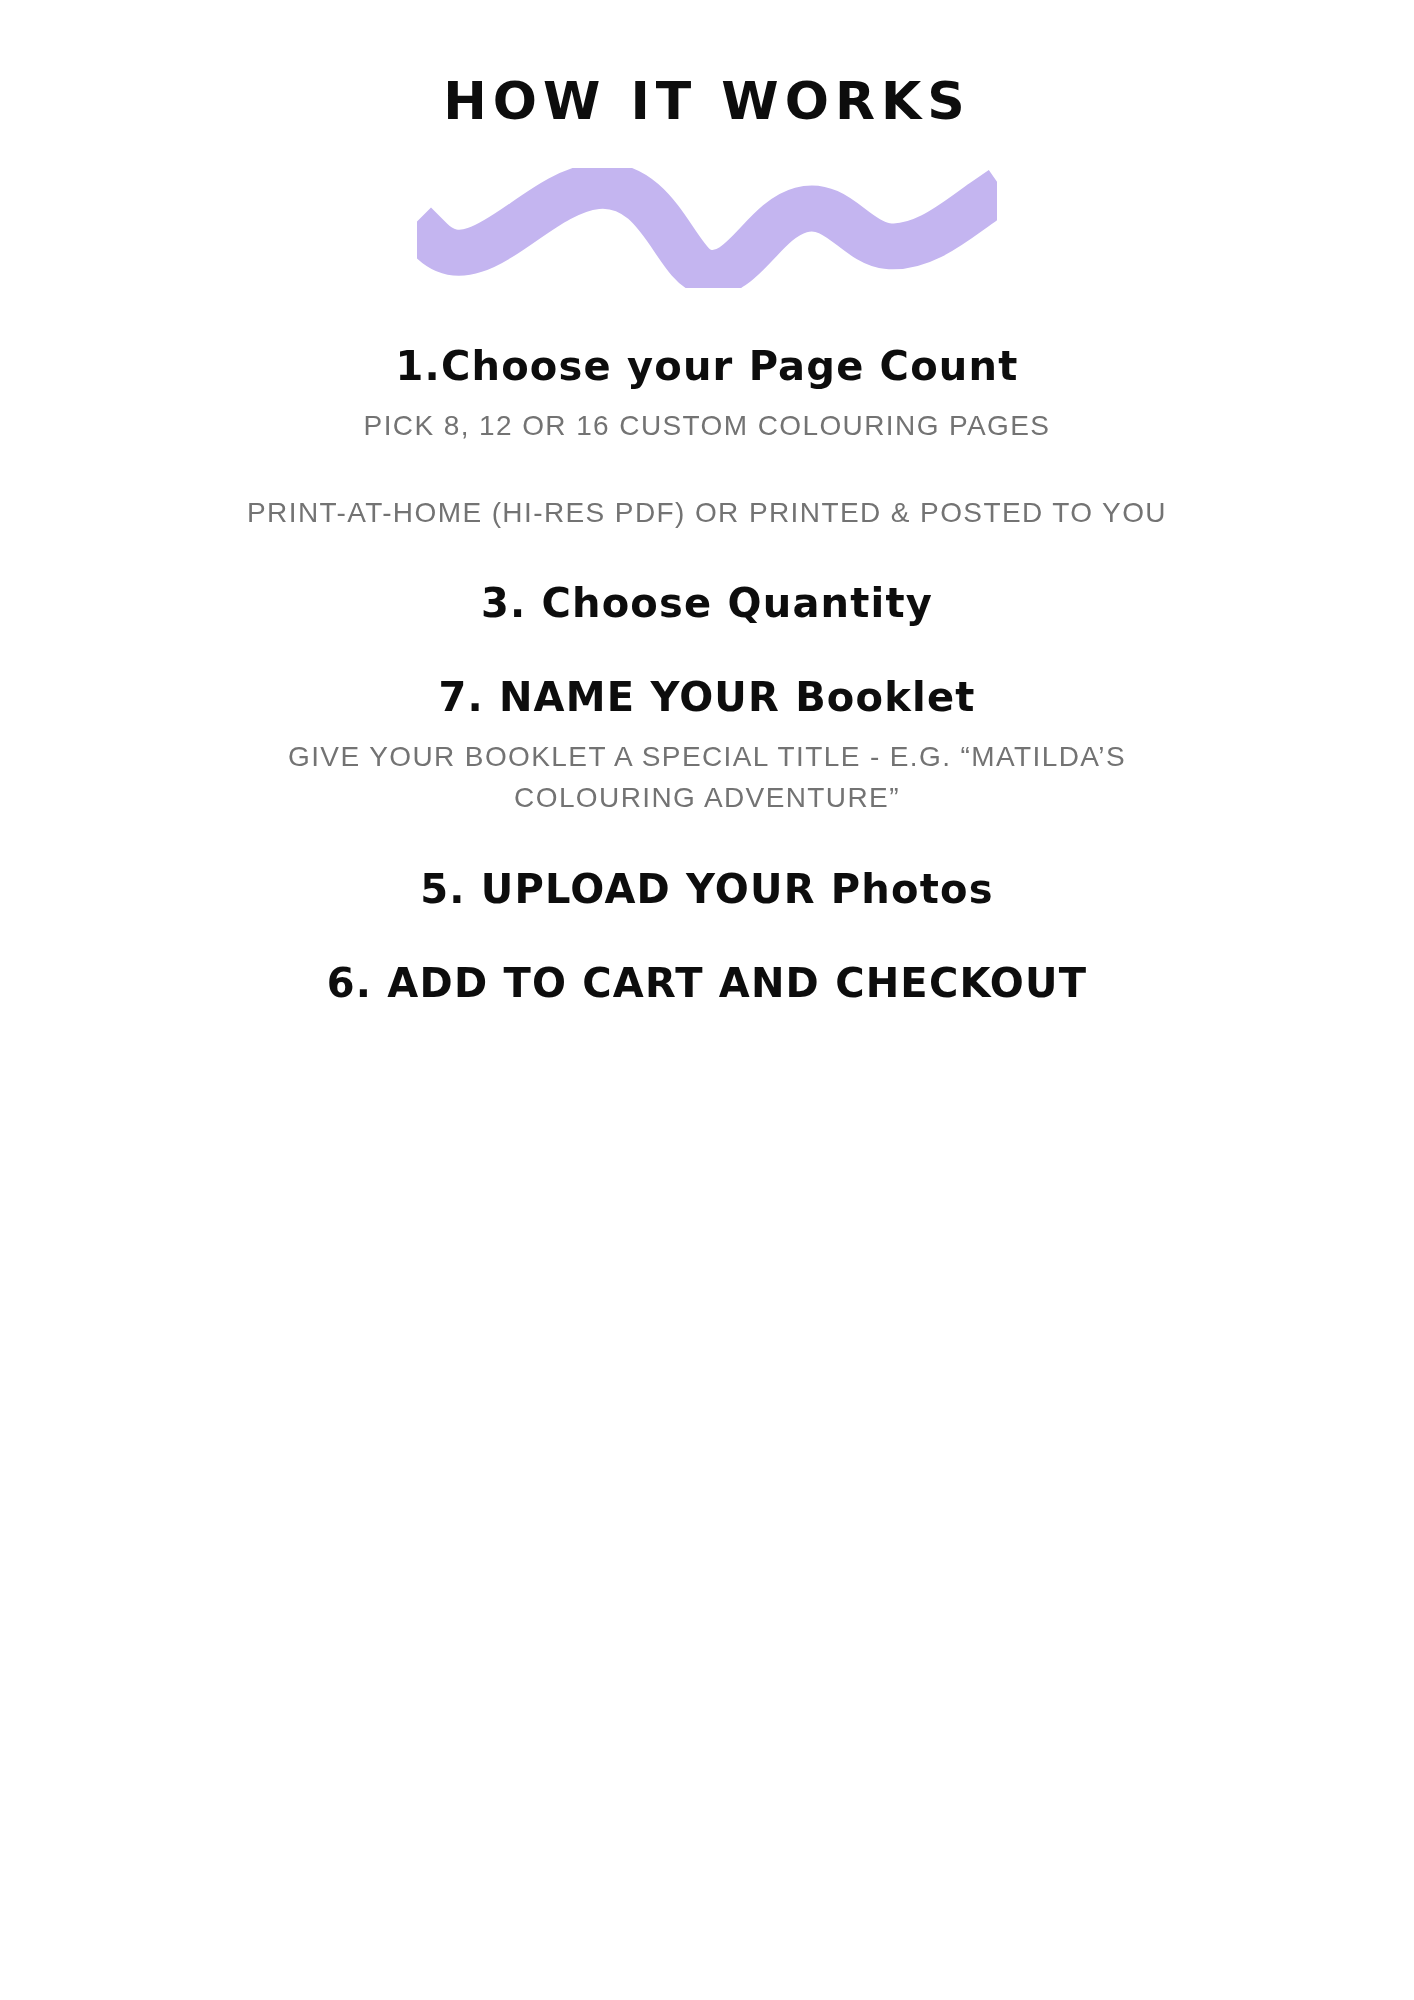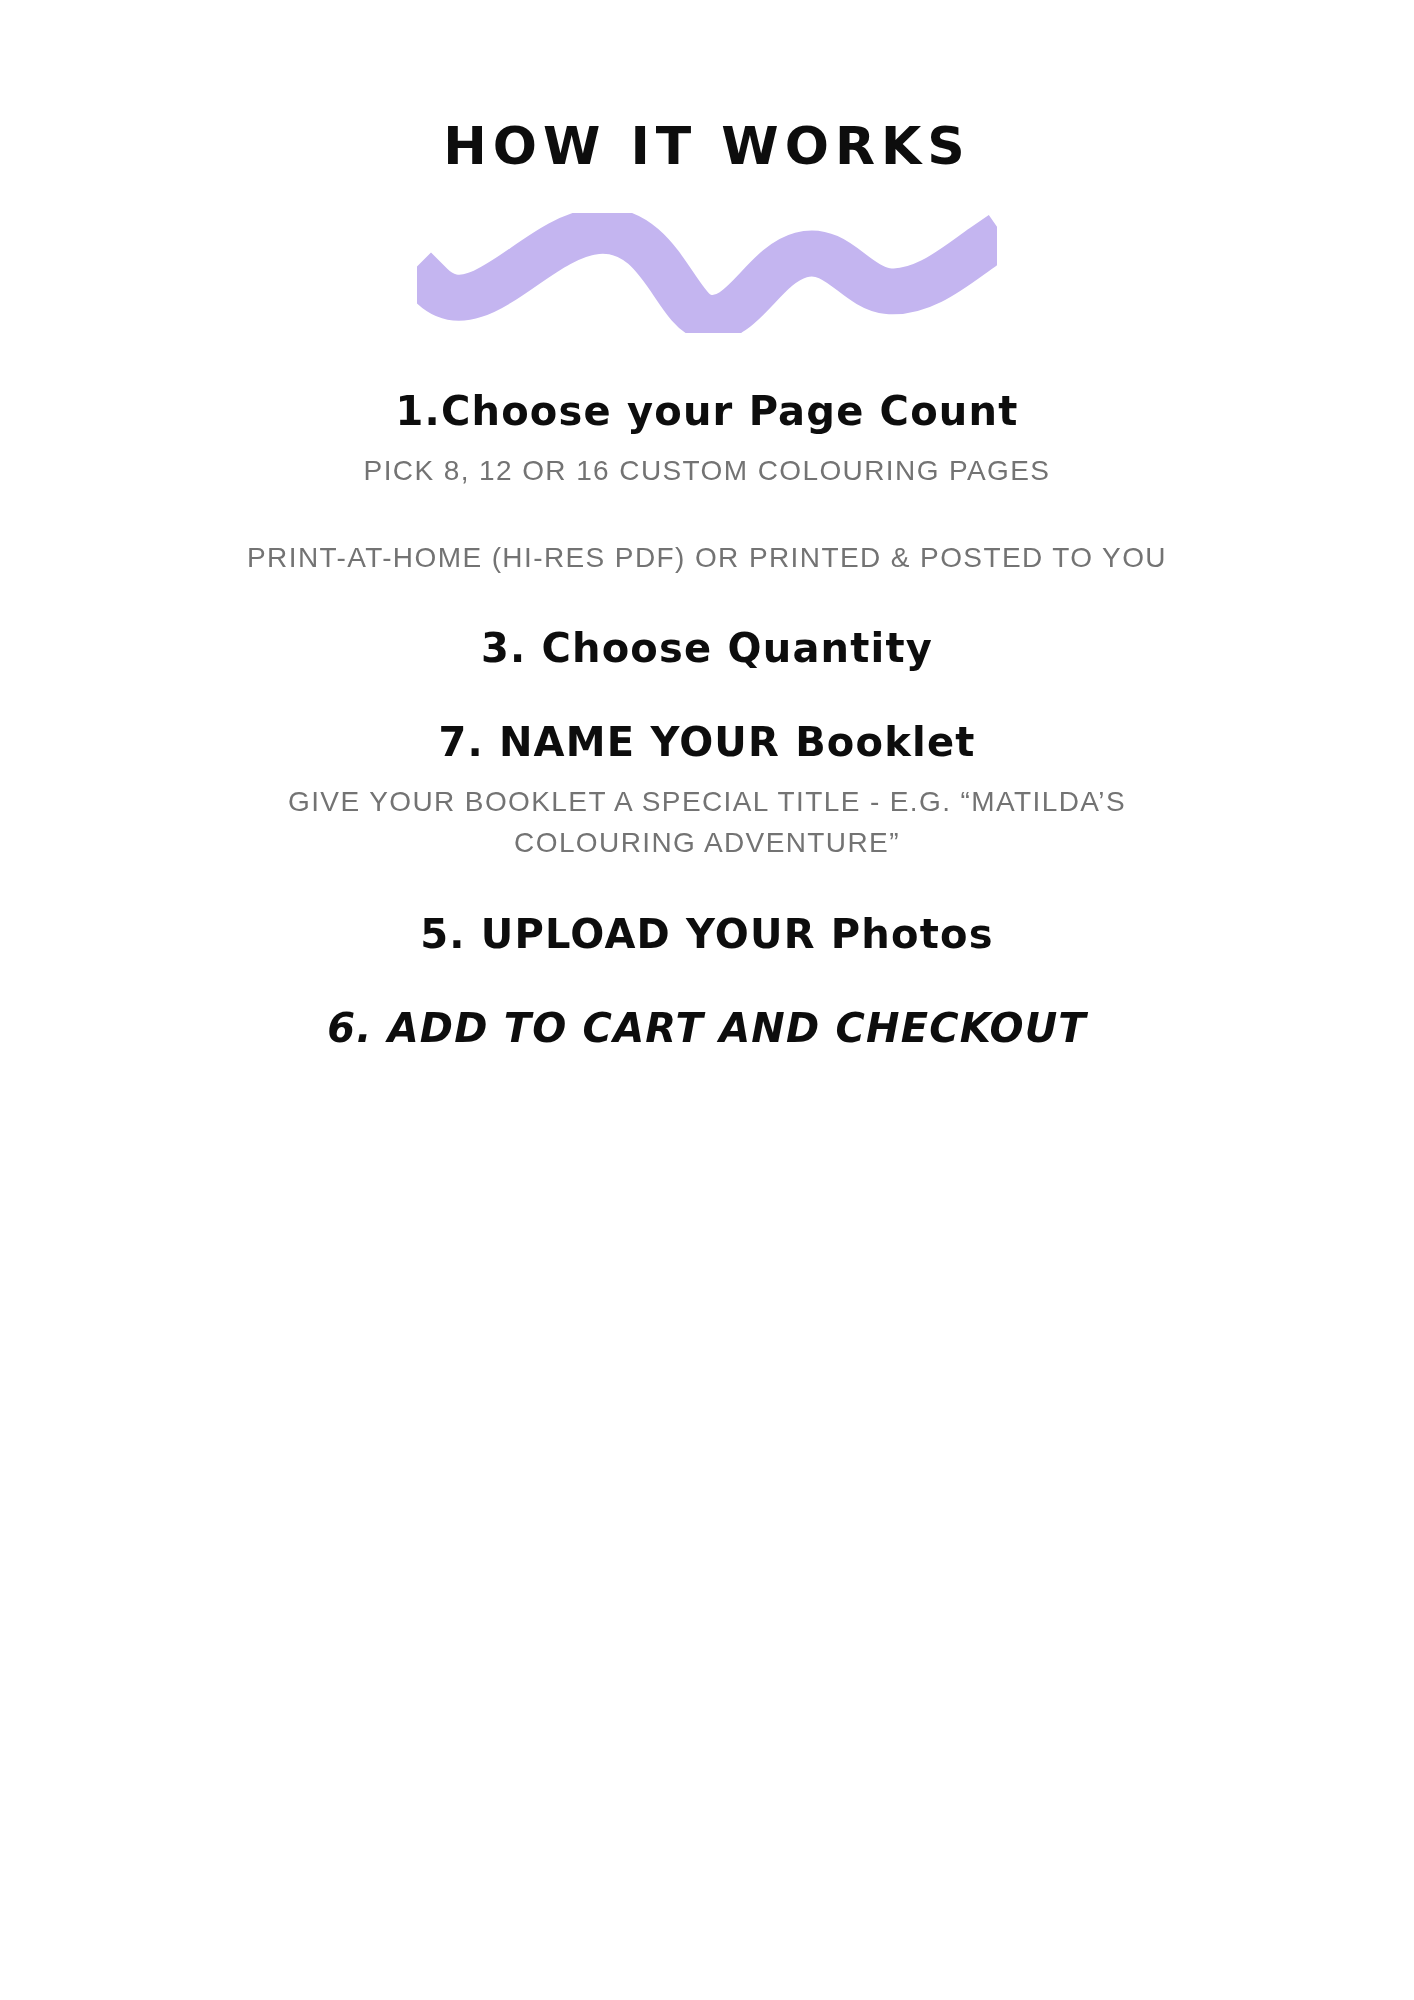--- a/index.html
+++ b/index.html
@@ -22,21 +22,21 @@
     padding: 0 120px;
   }
   .title {
     text-align: center;
     font-family: "DejaVu Sans", sans-serif;
     font-weight: bold;
     font-size: 52px;
     letter-spacing: 6px;
     color: #0d0d0d;
     margin: 0;
-    padding-top: 118px;
+    padding-top: 73px;
     line-height: 1.1;
   }
   .squiggle-wrap {
     display: flex;
     justify-content: center;
     align-items: center;
     margin-top: 38px;
     height: 120px;
   }
   .steps {
@@ -59,21 +59,20 @@
     font-family: "Liberation Sans", sans-serif;
     font-size: 28px;
     letter-spacing: 1.4px;
     color: #737373;
     margin: 0 auto;
     max-width: 1000px;
     line-height: 1.45;
   }
   .step:last-child {
     margin-bottom: 0;
-    font-style: italic;
   }
 </style>
 </head>
 <body>
 
 <div class="page">
 
   <h1 class="title">HOW IT WORKS</h1>
 
   <div class="squiggle-wrap">

